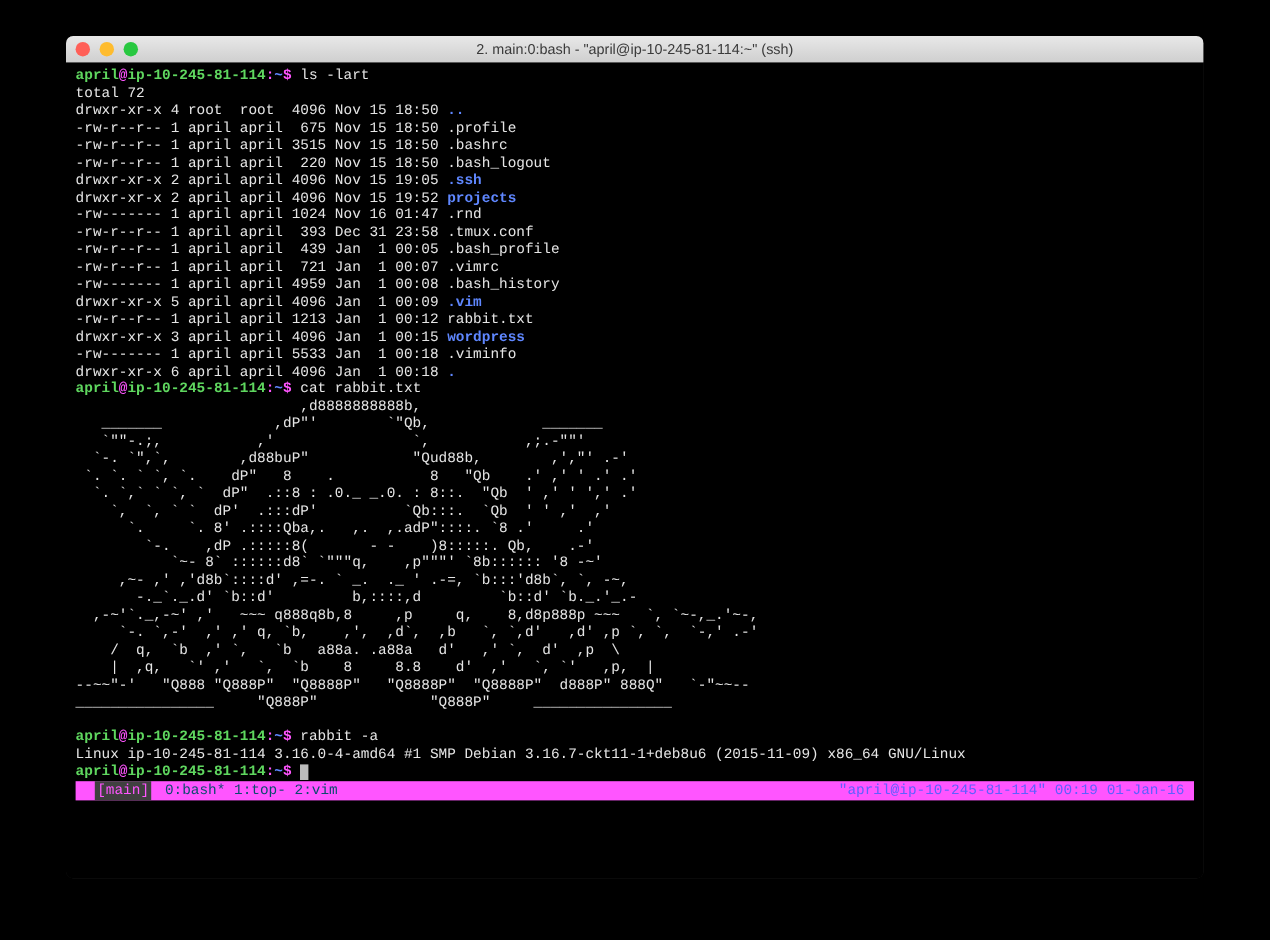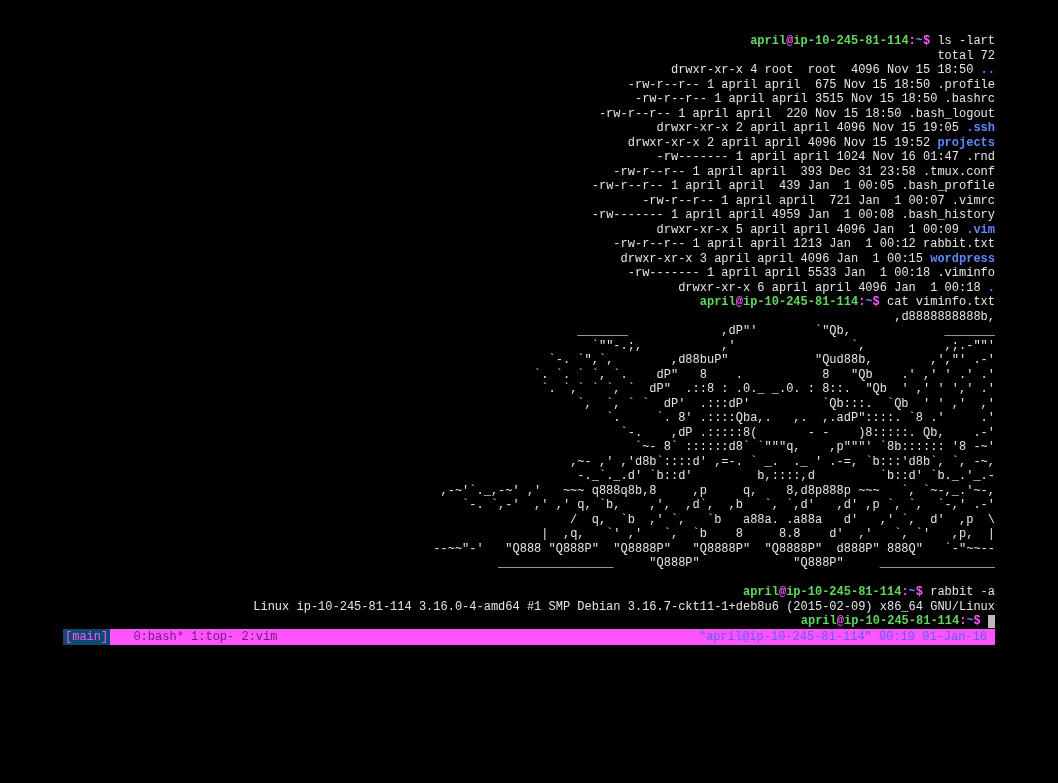--- a/index.html
+++ b/index.html
@@ -50,88 +50,95 @@
       pointer-events: none;
     }
     .terminal {
       background: #000;
       padding: 4px 8px 0 8px;
       font-size: 12px;
       line-height: 14.5px;
       white-space: pre;
       color: #e5e5e5;
       min-height: 680px;
-      text-align: right;
     }
     .prompt-user { color: #5fd75f; font-weight: bold; }
     .prompt-host { color: #5fd75f; font-weight: bold; }
     .prompt-at { color: #ff55ff; font-weight: bold; }
     .prompt-path { color: #5f87ff; font-weight: bold; }
     .prompt-tail { color: #ff55ff; font-weight: bold; }
     .dir-link { color: #5f87ff; font-weight: bold; }
     .statusbar {
       background: #ff55ff;
       color: #000;
       font-size: 12px;
       line-height: 16px;
       white-space: pre;
       padding: 0 0 0 0;
       display: flex;
       font-family: Menlo, Monaco, "Courier New", monospace;
     }
-    .status-session { background: #0c4a6e; color: #ff55ff; padding: 0 2px; }
-    .status-left { color: #701a75; padding-left: 16px; }
+    .status-session { background: #404040; color: #ff55ff; padding: 0 2px; margin-left: 16px; }
+    .status-left { color: #0c4a6e; padding-left: 4px; }
     .status-right { color: #5f5fff; margin-left: auto; padding-right: 8px; }
     .cursor {
       display: inline-block;
       width: 7px;
       height: 13px;
       background: #bbbbbb;
       vertical-align: text-bottom;
     }
   </style>
 </head>
 <body>
 
 <div class="window">
+  <div class="titlebar">
+    <div class="traffic-lights">
+      <div class="light red"></div>
+      <div class="light yellow"></div>
+      <div class="light green"></div>
+    </div>
+    <div class="title">2. main:0:bash - "april@ip-10-245-81-114:~" (ssh)</div>
+  </div>
   <div class="terminal"><span class="prompt-user">april</span><span class="prompt-at">@</span><span class="prompt-host">ip-10-245-81-114</span><span class="prompt-tail">:</span><span class="prompt-path">~</span><span class="prompt-tail">$</span><span> ls -lart</span>
 <span>total 72</span>
 <span id="ls-rows">drwxr-xr-x 4 root  root  4096 Nov 15 18:50 <span class="dir-link">..</span>
 -rw-r--r-- 1 april april  675 Nov 15 18:50 .profile
 -rw-r--r-- 1 april april 3515 Nov 15 18:50 .bashrc
 -rw-r--r-- 1 april april  220 Nov 15 18:50 .bash_logout
 drwxr-xr-x 2 april april 4096 Nov 15 19:05 <span class="dir-link">.ssh</span>
 drwxr-xr-x 2 april april 4096 Nov 15 19:52 <span class="dir-link">projects</span>
 -rw------- 1 april april 1024 Nov 16 01:47 .rnd
 -rw-r--r-- 1 april april  393 Dec 31 23:58 .tmux.conf
 -rw-r--r-- 1 april april  439 Jan  1 00:05 .bash_profile
 -rw-r--r-- 1 april april  721 Jan  1 00:07 .vimrc
 -rw------- 1 april april 4959 Jan  1 00:08 .bash_history
 drwxr-xr-x 5 april april 4096 Jan  1 00:09 <span class="dir-link">.vim</span>
 -rw-r--r-- 1 april april 1213 Jan  1 00:12 rabbit.txt
 drwxr-xr-x 3 april april 4096 Jan  1 00:15 <span class="dir-link">wordpress</span>
 -rw------- 1 april april 5533 Jan  1 00:18 .viminfo
 drwxr-xr-x 6 april april 4096 Jan  1 00:18 <span class="dir-link">.</span>
-</span><span class="prompt-user">april</span><span class="prompt-at">@</span><span class="prompt-host">ip-10-245-81-114</span><span class="prompt-tail">:</span><span class="prompt-path">~</span><span class="prompt-tail">$</span><span> cat viminfo.txt</span>
+</span><span class="prompt-user">april</span><span class="prompt-at">@</span><span class="prompt-host">ip-10-245-81-114</span><span class="prompt-tail">:</span><span class="prompt-path">~</span><span class="prompt-tail">$</span><span> cat rabbit.txt</span>
 <span>                          ,d8888888888b,
    _______             ,dP"'        `"Qb,             _______
    `""-.;,           ,'                `,           ,;.-""'
   `-. `",`,        ,d88buP"            "Qud88b,        ,',"' .-'
  `. `. ` `, `.    dP"   8    .           8   "Qb    .' ,' ' .' .'
   `. `,` ` `, `  dP"  .::8 : .0._ _.0. : 8::.  "Qb  ' ,' ' ',' .'
     `,  `, ` `  dP'  .:::dP'          `Qb:::.  `Qb  ' ' ,'  ,'
       `.     `. 8' .::::Qba,.   ,.  ,.adP"::::. `8 .'     .'
         `-.    ,dP .:::::8(       - -    )8:::::. Qb,    .-'
            `~- 8` ::::::d8` `"""q,    ,p"""' `8b:::::: '8 -~'
      ,~- ,' ,'d8b`::::d' ,=-. ` _.  ._ ' .-=, `b:::'d8b`, `, -~,
        -._`._.d' `b::d'         b,::::,d         `b::d' `b._.'_.-
   ,-~'`._,-~' ,'   ~~~ q888q8b,8     ,p     q,    8,d8p888p ~~~   `, `~-,_.'~-,
      `-. `,-'  ,' ,' q, `b,    ,',  ,d`,  ,b   `, `,d'   ,d' ,p `, `,  `-,' .-'
     /  q,  `b  ,' `,   `b   a88a. .a88a   d'   ,' `,  d'  ,p  \
     |  ,q,   `' ,'   `,  `b    8     8.8    d'  ,'   `, `'   ,p,  |
 --~~"-'   "Q888 "Q888P"  "Q8888P"   "Q8888P"  "Q8888P"  d888P" 888Q"   `-"~~--
 ________________     "Q888P"             "Q888P"     ________________</span>
 
 <span class="prompt-user">april</span><span class="prompt-at">@</span><span class="prompt-host">ip-10-245-81-114</span><span class="prompt-tail">:</span><span class="prompt-path">~</span><span class="prompt-tail">$</span><span> rabbit -a</span>
-<span>Linux ip-10-245-81-114 3.16.0-4-amd64 #1 SMP Debian 3.16.7-ckt11-1+deb8u6 (2015-02-09) x86_64 GNU/Linux</span>
+<span>Linux ip-10-245-81-114 3.16.0-4-amd64 #1 SMP Debian 3.16.7-ckt11-1+deb8u6 (2015-11-09) x86_64 GNU/Linux</span>
 <span class="prompt-user">april</span><span class="prompt-at">@</span><span class="prompt-host">ip-10-245-81-114</span><span class="prompt-tail">:</span><span class="prompt-path">~</span><span class="prompt-tail">$</span><span> </span><span class="cursor"></span>
 <div class="statusbar"><span class="status-session">[main]</span><span class="status-left"> 0:bash* 1:top- 2:vim</span><span class="status-right">"april@ip-10-245-81-114" 00:19 01-Jan-16</span></div></div>
 </div>
 
 </body></html>

